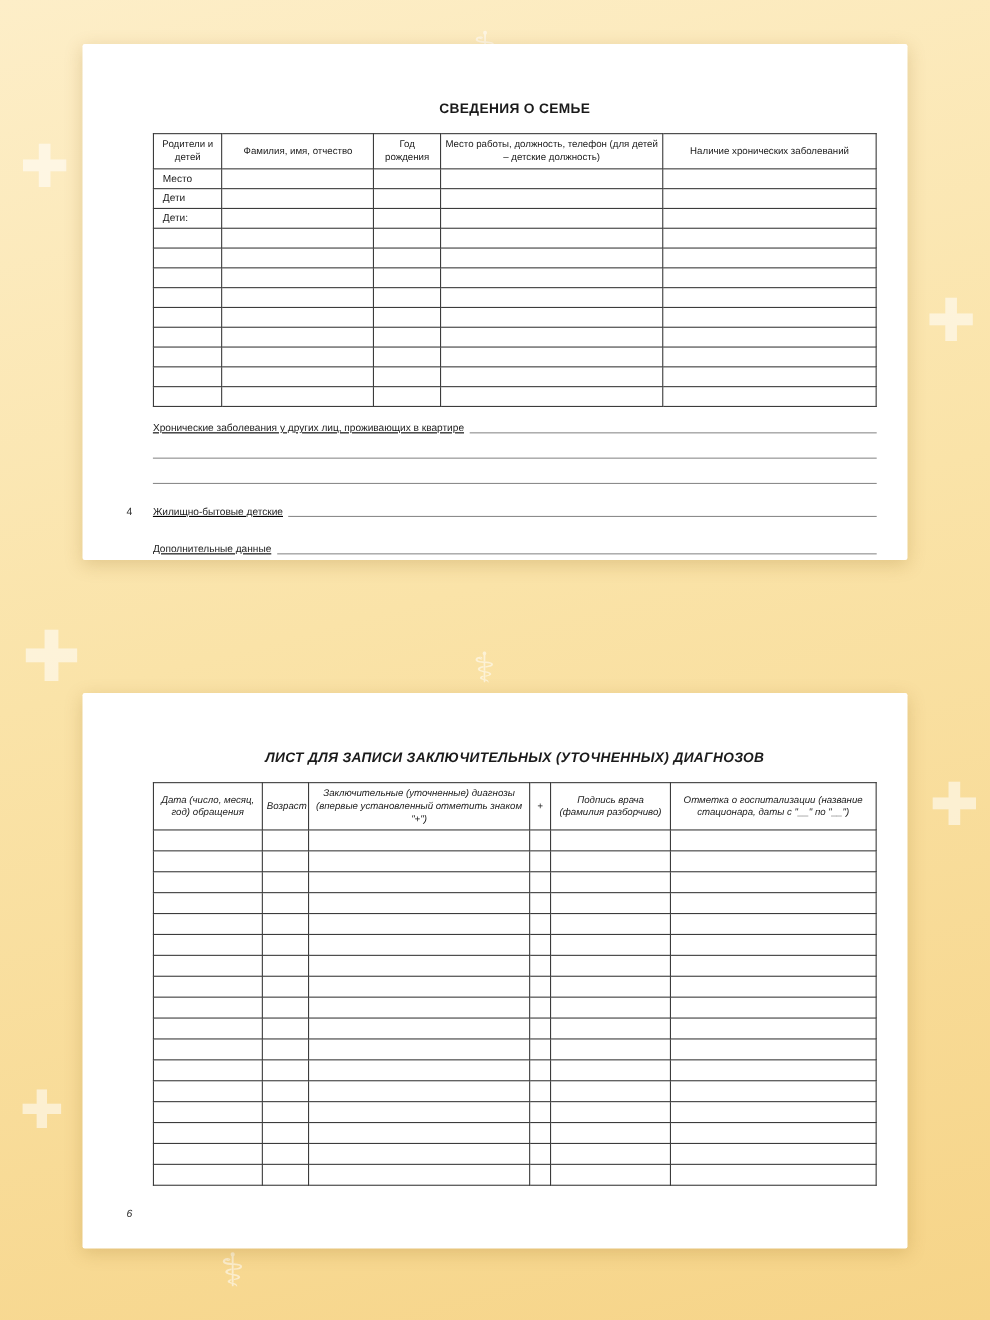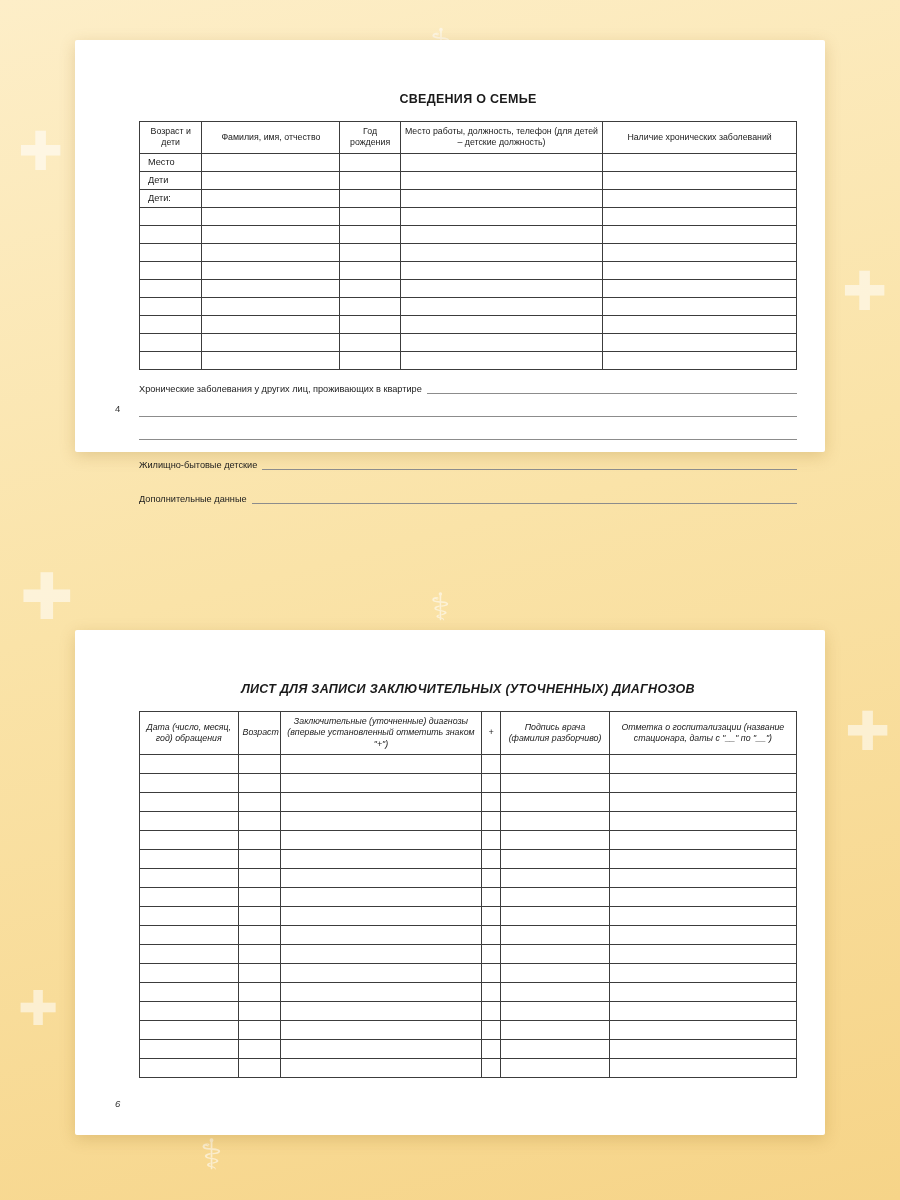--- a/index.html
+++ b/index.html
@@ -23,21 +23,21 @@
   .d7{top:1130px;left:200px;font-size:42px;} .d8{top:980px;left:18px;font-size:48px;}
 
   .sheet {
     position:absolute;
     left:75px;
     width:750px;
     background:#ffffff;
     border-radius:2px;
     box-shadow:0 4px 16px rgba(140,95,20,0.22);
   }
-  #sheet1 { top:40px;  height:412px; }
+  #sheet1 { top:40px;  height:469px; }
   #sheet2 { top:630px; height:505px;font-style:italic; }
   .sheet-inner { padding:52px 28px 0 64px; }
 
   .doc-title {
     font-size:12.5px;
     font-weight:bold;
     text-align:center;
     letter-spacing:0.3px;
     color:#1a1a1a;
     margin-bottom:15px;
@@ -57,21 +57,21 @@
   td {
     height:18px;
     font-size:9.2px;
     color:#1a1a1a;
     padding:2px 8px;
     vertical-align:middle;
   }
   #sheet2 td { height:19px; }
   .rowlabel { text-align:left; }
 
-  .fields { margin-top:14px; }
+  .fields { margin-top:14px;text-decoration:underline; }
   .field-row {
     display:flex;
     align-items:flex-end;
     font-size:9.2px;
     color:#1a1a1a;
     white-space:nowrap;
   }
   .field-line {
     flex:1;
     border-bottom:1px solid #8c8c8c;
@@ -114,21 +114,21 @@
     <table>
       <colgroup>
         <col style="width:9.5%">
           <col style="width:21%">
           <col style="width:9.2%">
           <col style="width:30.8%">
           <col style="width:29.5%">
       </colgroup>
       <thead>
         <tr>
-          <th>Возраст и дети</th>
+          <th>Родители и детей</th>
           <th>Фамилия, имя, отчество</th>
           <th>Год рождения</th>
           <th>Место работы, должность, телефон (для детей – детские должность)</th>
           <th>Наличие хронических заболеваний</th>
         </tr>
       </thead>
       <tbody>
         <tr>
           <td class="rowlabel">Место</td>
           <td></td>

